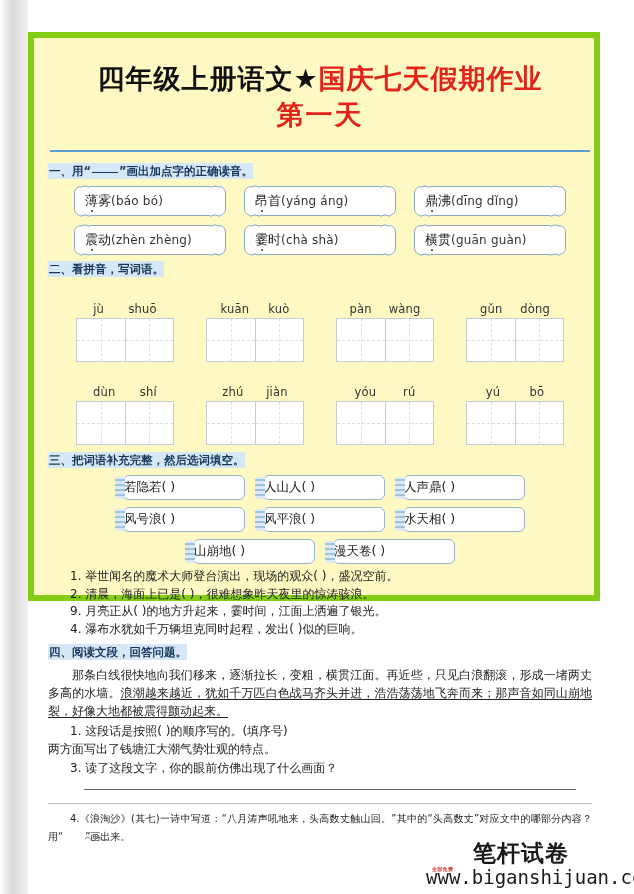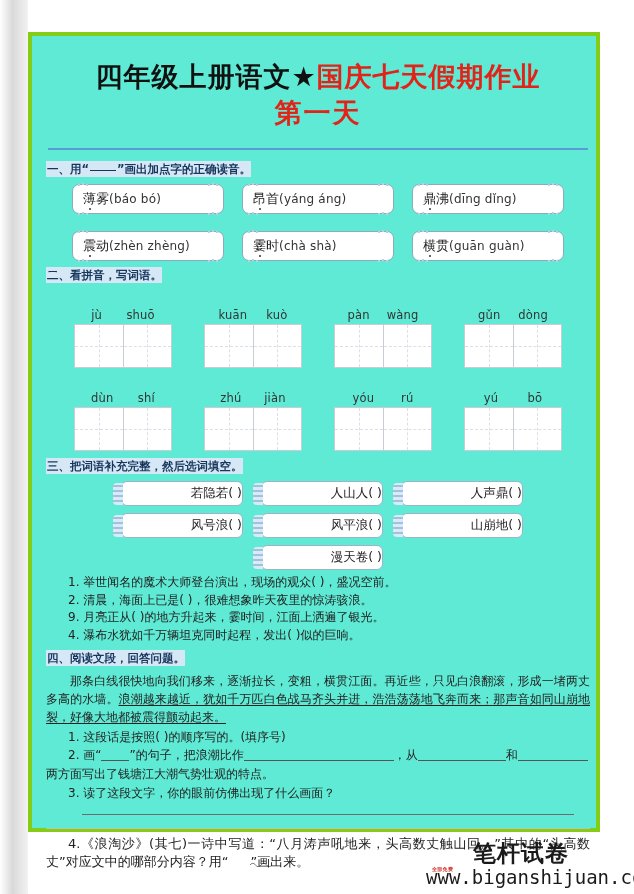--- a/index.html
+++ b/index.html
@@ -8,22 +8,22 @@
     background:#ffffff;
     font-family:"DejaVu Sans","Liberation Sans",sans-serif;
     overflow:hidden;
     position:relative;
   }
   .page-shadow{
     position:absolute;left:0;top:0;width:28px;height:894px;
     background:linear-gradient(to right,#ffffff 0%,#d9d9d9 45%,#f2f2f2 100%);
   }
   .sheet{
-    position:absolute;left:28px;top:32px;width:572px;height:800px;
-    border:4px solid #84cc16;background:#5eead4;box-sizing:border-box;
+    position:absolute;left:28px;top:32px;width:572px;height:569px;
+    border:6px solid #84cc16;background:#fef9c3;box-sizing:border-box;
   }
   .inner{
     position:absolute;left:14px;top:10px;width:544px;
   }
 
   
   .title{
     text-align:center;font-size:27px;font-weight:bold;letter-spacing:1px;
     line-height:38px;margin-top:12px;
   }
@@ -48,21 +48,21 @@
     padding:1px 0 1px 1px;
     letter-spacing:0px;
     margin:4px 0 3px 0;
   }
   .sec-head .blankmark{
     display:inline-block;width:26px;border-bottom:1px solid #17365d;
     vertical-align:2px;margin:0 1px;
   }
 
   
-  .grid3{display:flex;flex-wrap:wrap;gap:17px 18px;justify-content:center;margin:4px 0 2px 0;}
+  .grid3{display:flex;flex-wrap:wrap;gap:9px 18px;justify-content:center;margin:4px 0 2px 0;}
   .fancy-box{
     position:relative;
     width:152px;height:30px;
     border:1px solid #8fa8bd;border-radius:7px;
     box-sizing:border-box;
     display:flex;align-items:center;
     padding-left:10px;
     background:#fff;
   }
   .fancy-box .corner{
@@ -109,21 +109,21 @@
     content:"";position:absolute;top:0;bottom:0;left:50%;
     border-left:1px dashed #dcdfe5;
   }
 
   
   .grid4{display:flex;flex-wrap:wrap;gap:7px 10px;justify-content:center;margin:4px 0 4px 0;}
   .idiom{
     position:relative;width:122px;height:25px;
     border:1px solid #9ab4cc;border-radius:6px;
     background:#fff;box-sizing:border-box;
-    display:flex;align-items:center;justify-content:flex-end;
+    display:flex;align-items:center;justify-content:flex-start;
     margin-left:8px;
   }
   .idiom .spiral{
     position:absolute;left:-9px;top:1px;width:10px;height:22px;
     background:
       linear-gradient(#9fc3de,#9fc3de) 0 2px/10px 2px no-repeat,
       linear-gradient(#9fc3de,#9fc3de) 0 7px/10px 2px no-repeat,
       linear-gradient(#9fc3de,#9fc3de) 0 12px/10px 2px no-repeat,
       linear-gradient(#9fc3de,#9fc3de) 0 17px/10px 2px no-repeat,
       #dbeaf6;
@@ -149,21 +149,21 @@
   .blank-ln{
     display:inline-block;border-bottom:1px solid #555;
     vertical-align:-2px;
   }
   .wrap-line{font-size:12px;color:#222;line-height:19px;padding-left:22px;}
   .cont-line{font-size:12px;color:#222;line-height:19px;padding-left:0px;}
   .answer-rule{
     height:1px;background:#6b6b6b;margin:12px 16px 0 36px;
   }
   .thin-rule{height:1px;background:#bfbfbf;margin:13px 0 6px 0;}
-  .last-q{font-size:13px;color:#222;line-height:18px;text-indent:22px;text-align:justify;}
+  .last-q{font-size:10px;color:#222;line-height:18px;text-indent:22px;text-align:justify;}
   .squig{
     display:inline-block;width:22px;height:6px;vertical-align:-1px;
   }
 
   
   .watermark{
     position:absolute;right:18px;bottom:6px;text-align:center;width:190px;
   }
   .wm-cn{font-size:23px;font-weight:bold;color:#1a1a1a;letter-spacing:1px;line-height:26px;}
   .wm-url{font-family:"DejaVu Sans Mono","Liberation Mono",monospace;font-size:19px;color:#1a1a1a;letter-spacing:0px;}
@@ -352,20 +352,24 @@
       <div class="idiom">
           <span class="spiral"></span>
           <span class="idiom-txt">风号浪(      )</span>
         </div>
       <div class="idiom">
           <span class="spiral"></span>
           <span class="idiom-txt">风平浪(      )</span>
         </div>
       <div class="idiom">
           <span class="spiral"></span>
+          <span class="idiom-txt">水天相(      )</span>
+        </div>
+      <div class="idiom">
+          <span class="spiral"></span>
           <span class="idiom-txt">山崩地(      )</span>
         </div>
       <div class="idiom">
           <span class="spiral"></span>
           <span class="idiom-txt">漫天卷(      )</span>
         </div>
     </div>
 
     <div class="q-list">
       <div class="q-line">1. 举世闻名的魔术大师登台演出，现场的观众(            )，盛况空前。</div>
@@ -374,21 +378,20 @@
       <div class="q-line">4. 瀑布水犹如千万辆坦克同时起程，发出(           )似的巨响。</div>
     </div>
 
     
     <div class="sec-head" style="margin-top:6px;">四、阅读文段，回答问题。</div>
 
     <div class="passage"><span>那条白线很快地向我们移来，逐渐拉长，变粗，横贯江面。再近些，只见白浪翻滚，形成一堵两丈多高的水墙。</span><u>浪潮越来越近，犹如千万匹白色战马齐头并进，浩浩荡荡地飞奔而来；那声音如同山崩地裂，好像大地都被震得颤动起来。</u></div>
 
     <div class="opts">1. 这段话是按照(      )的顺序写的。(填序号)</div>
 
-    <div class="wrap-line"><span>2. 画“</span><span class="blank-ln" style="width:28px"></span><span>”的句子，把浪潮比作</span><span class="blank-ln" style="width:150px"></span><span>，从</span><span class="blank-ln" style="width:88px"></span><span>和</span><span class="blank-ln" style="width:70px"></span></div>
     <div class="cont-line">两方面写出了钱塘江大潮气势壮观的特点。</div>
 
     <div class="opts">3. 读了这段文字，你的眼前仿佛出现了什么画面？</div>
     <div class="answer-rule"></div>
 
     <div class="thin-rule"></div>
 
     <div class="last-q"><span>4.《浪淘沙》(其七)一诗中写道：“八月涛声吼地来，头高数丈触山回。”其中的“头高数丈”对应文中的哪部分内容？用“</span><span class="squig"><svg width="22" height="6" viewBox="0 0 22 6">
             <path d="M0 4 q2.7 -3.4 5.5 0 q2.7 3.4 5.5 0 q2.7 -3.4 5.5 0 q2.7 3.4 5.5 0" fill="none" stroke="#555" stroke-width="0.8"></path>
           </svg></span><span>”画出来。</span></div>

